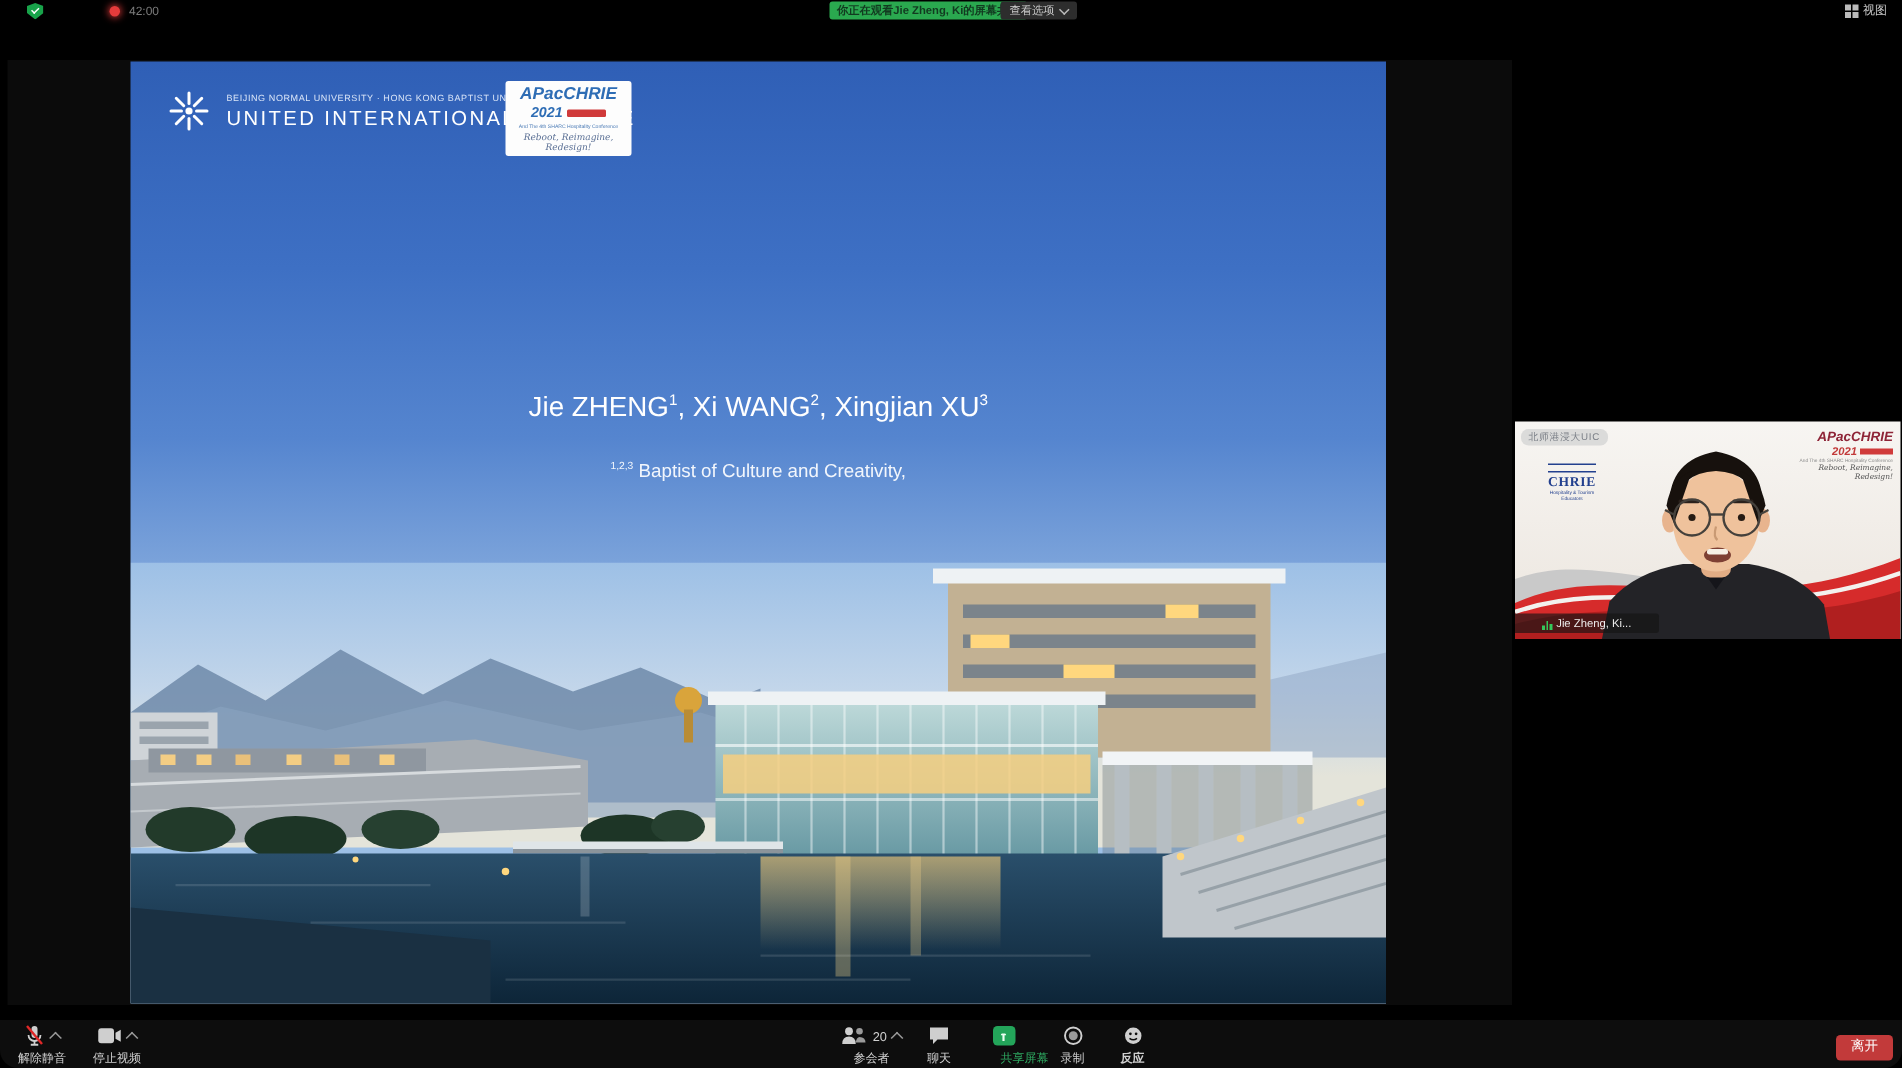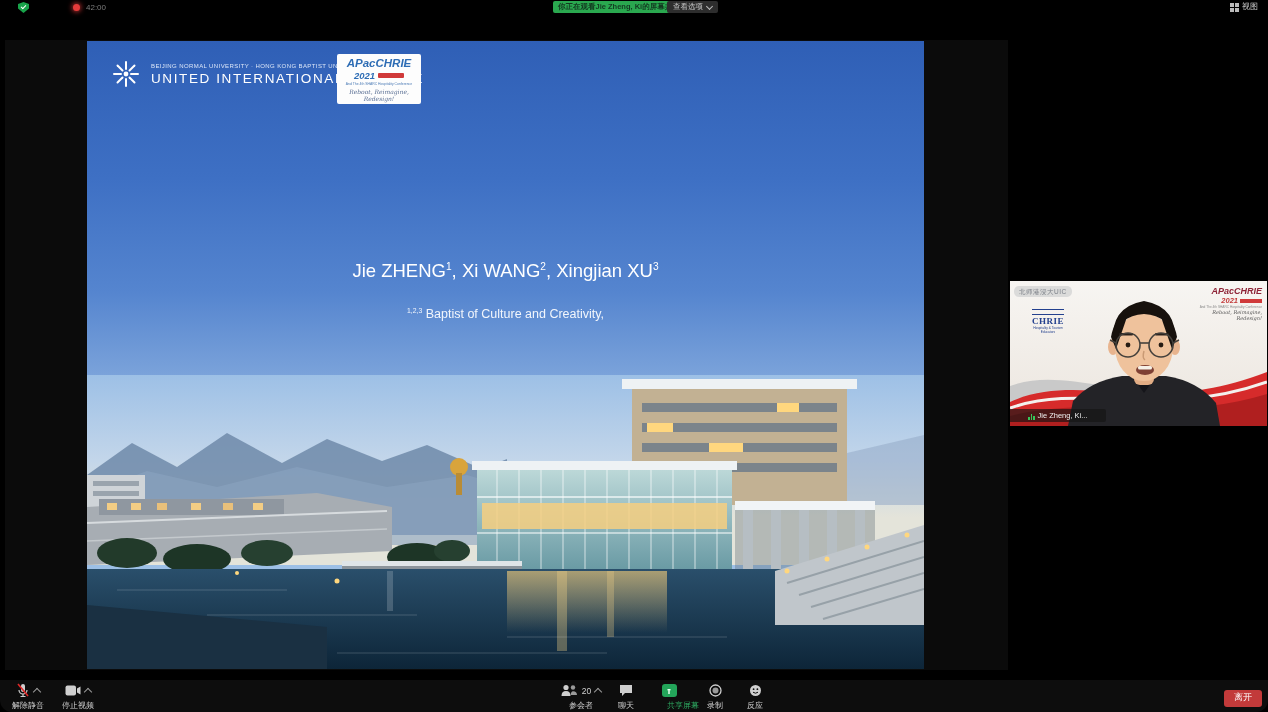--- a/index.html
+++ b/index.html
@@ -398,21 +398,21 @@
     <div class="titem" style="left:689px;">
       <div class="ticon-row">
         <svg width="13" height="13" viewBox="0 0 13 13">
           <circle cx="6.5" cy="6.5" r="5.5" fill="none" stroke="#cfcfcf" stroke-width="1.3"></circle>
           <circle cx="6.5" cy="6.5" r="3" fill="#9a9a9a"></circle>
         </svg>
       </div>
       <div class="tlabel">录制</div>
     </div>
 
-    <div class="titem" style="left:729px;">
+    <div class="titem" style="left:729px;font-weight:bold;">
       <div class="ticon-row">
         <svg width="13" height="13" viewBox="0 0 13 13">
           <circle cx="6.5" cy="6.5" r="5.5" fill="#cfcfcf"></circle>
           <circle cx="4.6" cy="5.2" r="0.9" fill="#0d0d0d"></circle>
           <circle cx="8.4" cy="5.2" r="0.9" fill="#0d0d0d"></circle>
           <path d="M4,8.2 q2.5,2 5,0" fill="none" stroke="#0d0d0d" stroke-width="1"></path>
         </svg>
       </div>
       <div class="tlabel">反应</div>
     </div>

